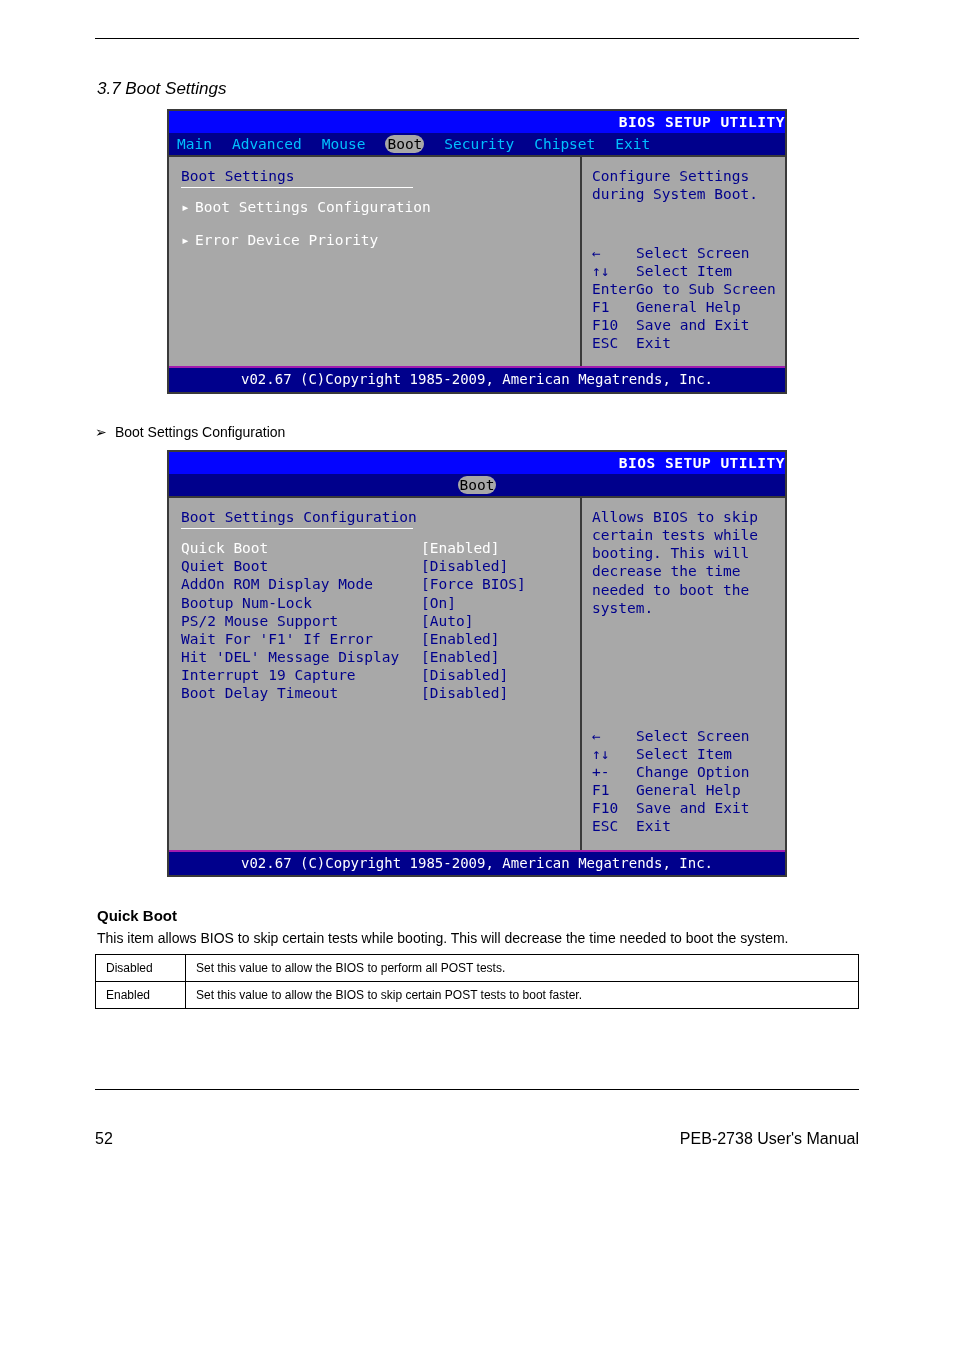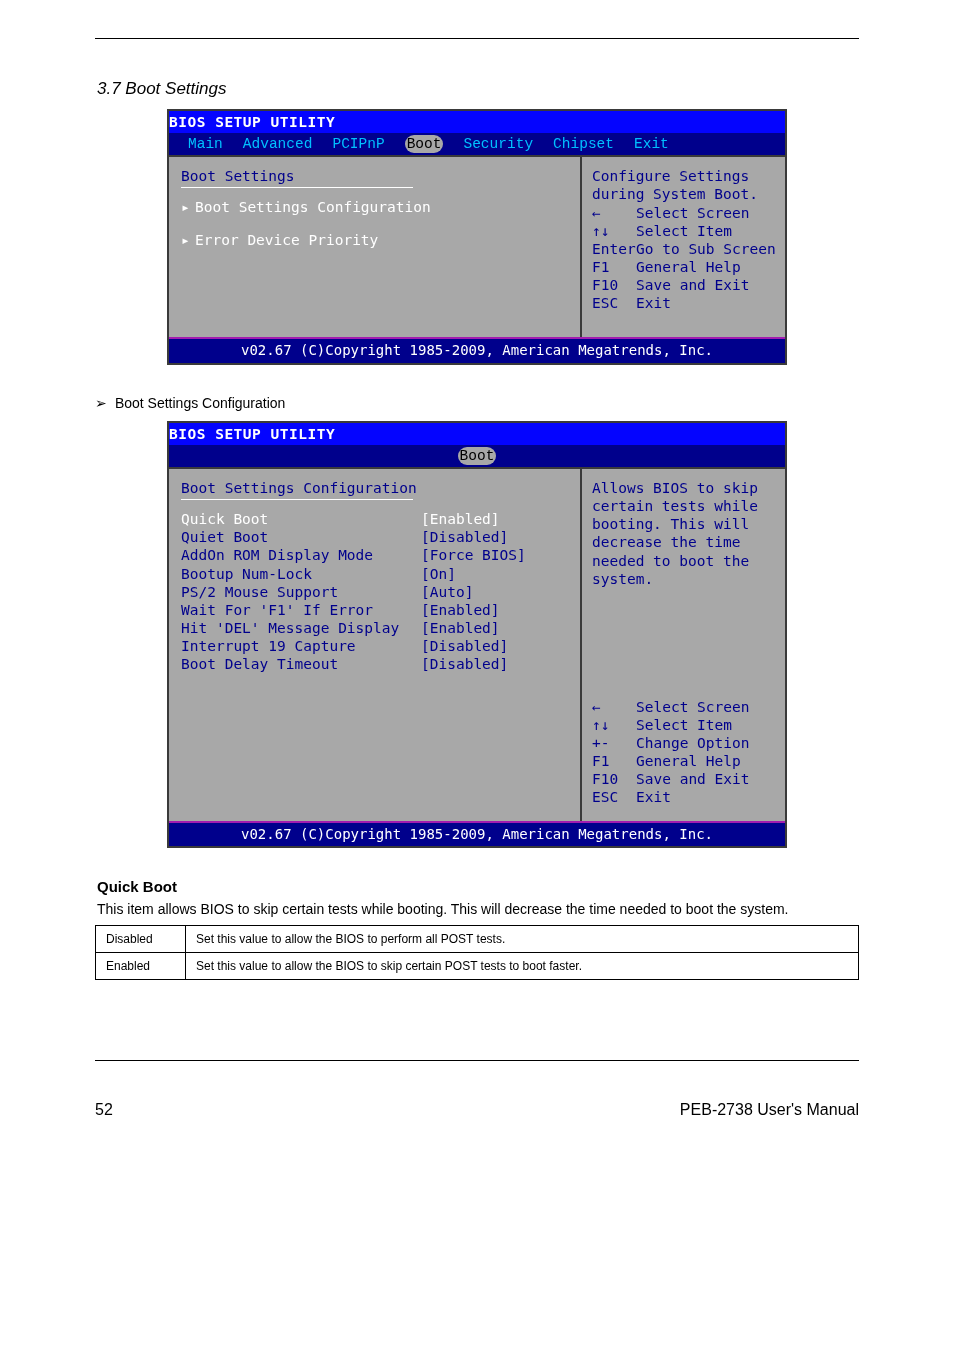--- a/index.html
+++ b/index.html
@@ -28,32 +28,31 @@
     margin: 10px auto 30px auto;
     border: 2px solid #3a3a3a;
     background: #a8a8a8;
     font-family: "Lucida Console","Consolas",monospace;
     font-size: 14.5px;
     line-height: 1.25;
   }
   .bios .title {
     background: #0404ff;
     color: #fff;
-    text-align: left;
+    text-align: right;
     font-weight: bold;
     padding: 2px 0;
     letter-spacing: 0.5px;
   }
   .bios .tabs {
     background: #00008c;
     color: #00c0ff;
-    padding: 2px 19px;
+    padding: 2px 8px;
     display: flex;
     gap: 20px;
-    font-family: Liberation Mono, monospace;
   }
   .bios .tabs span { white-space: nowrap; }
   .bios .tabs .current {
     background: #a8a8a8;
     color: #000;
     padding: 0 2px;
     border-radius: 9px;
   }
   .bios .body {
     display: flex;
@@ -87,20 +86,21 @@
   .bios .left .item .arrow { width: 14px; color:#fff; }
   .bios .left .row {
     display: flex;
     color: #fff;
   }
   .bios .left .row .lbl { width: 240px; }
   .bios .left .row .val { }
   .bios .left .row.hi .lbl,
   .bios .left .item.hi .lbl { color:#fff; }
   .bios .right .help {
+    margin-bottom: 40px;
   }
   .bios .right .keys .k { display:flex; }
   .bios .right .keys .k .kk { width: 44px; }
   .bios .footer {
     background: #00008c;
     color: #fff;
     text-align: center;
     padding: 3px 9px;
     border-top: 2px solid #a21caf;
     font-size: 14px;
@@ -145,21 +145,21 @@
 <div class="page">
   <div class="top-rule"></div>
 
   <div class="section-number">3.7 Boot Settings</div>
 
   <div class="bios">
     <div class="title">BIOS SETUP UTILITY</div>
     <div class="tabs">
       <span>Main</span>
       <span>Advanced</span>
-      <span>PCIPnP</span>
+      <span>Mouse</span>
       <span class="current">Boot</span>
       <span>Security</span>
       <span>Chipset</span>
       <span>Exit</span>
     </div>
     <div class="body">
       <div class="left">
         <div class="heading">Boot Settings</div>
         <div class="headrule"></div>
         <div class="item hi">

